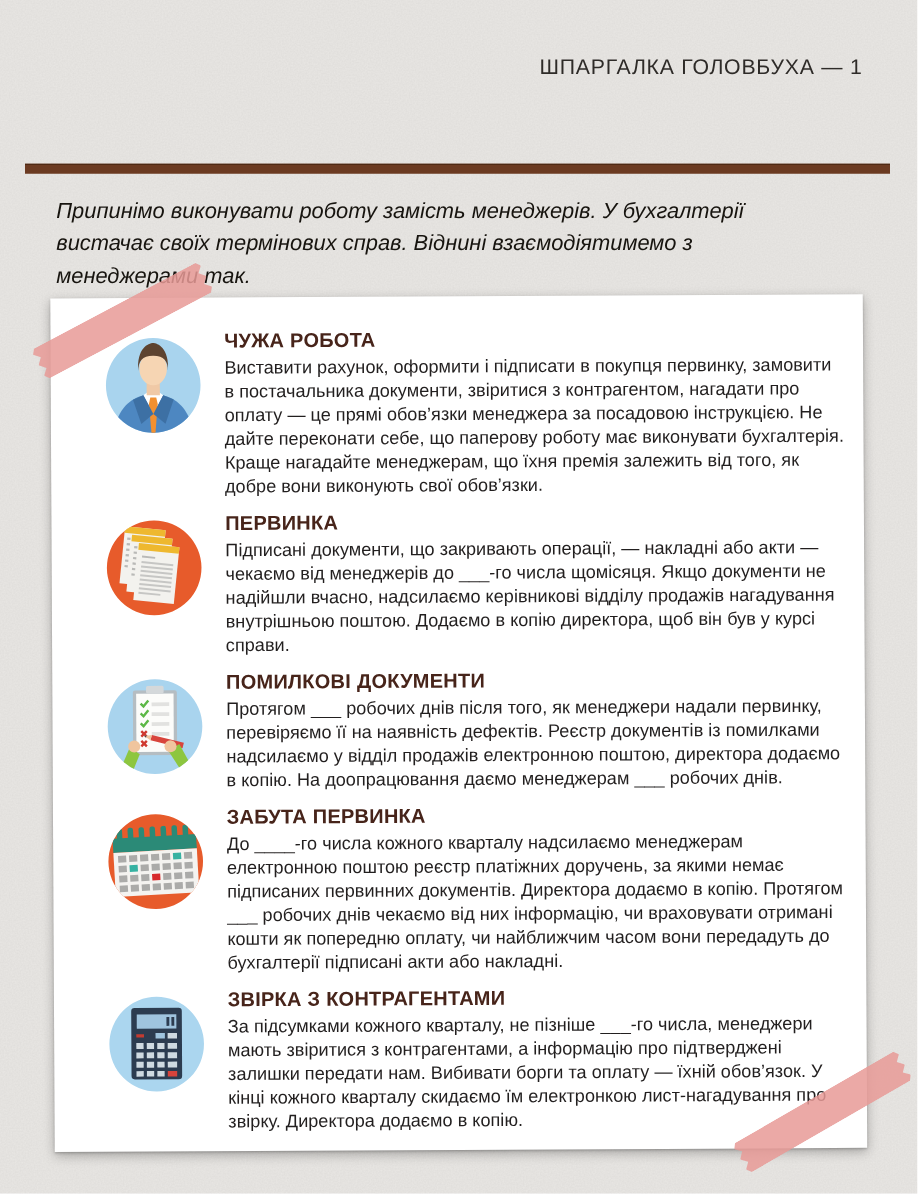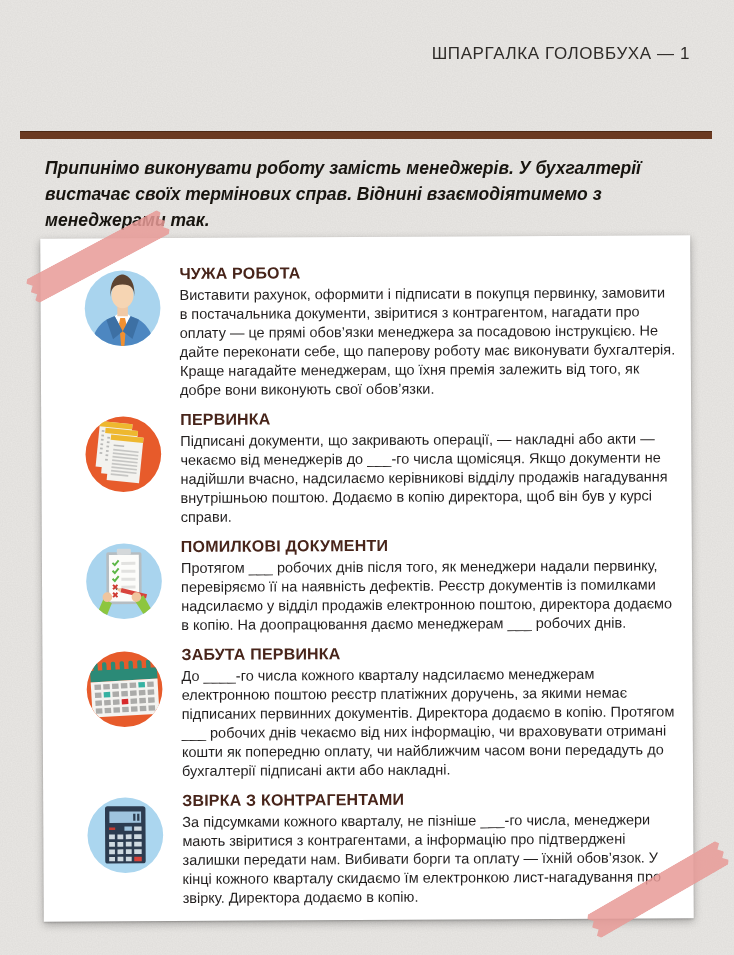--- a/index.html
+++ b/index.html
@@ -7,21 +7,21 @@
   .page { position:relative; width:734px; height:955px; background:#e9e7e4; overflow:hidden; }
   .bg-noise { position:absolute; left:0; top:0; width:734px; height:955px; pointer-events:none; }
 
   .kicker { position:absolute; top:44px; right:44px; font-size:17px; color:#2e2b28;
             letter-spacing:0.6px; font-weight:500; }
   .page-title { position:absolute; top:90px; left:45px; width:660px; font-size:37px;
             font-weight:bold; color:#141210; letter-spacing:-0.8px; white-space:nowrap; }
   .title-rule { position:absolute; top:131px; left:20px; width:692px; height:7px;
             background:#6b3a21; border-top:1px solid #4e2914; }
   .intro { position:absolute; top:156px; left:45px; width:612px; font-style:italic;
-            font-size:17.5px; line-height:1.48; color:#17140f; font-weight:700; }
+            font-size:17.5px; line-height:1.48; color:#17140f; font-weight:400; }
 
   .card { position:absolute; left:42px; top:237px; width:650px; height:683px; background:#ffffff;
           box-shadow:0 3px 9px rgba(0,0,0,0.28), 0 1px 2px rgba(0,0,0,0.2);
           transform:rotate(-0.3deg); padding:26px 0 0 38px; box-sizing:border-box; overflow:hidden; }
 
   .tape { position:absolute; width:152px; height:27px; background:rgba(231,154,151,0.85);
           box-shadow:0 1px 2px rgba(0,0,0,0.12);
           clip-path:polygon(2% 0,98% 0,100% 15%,97% 32%,100% 50%,97% 68%,100% 85%,98% 100%,
                             2% 100%,0 85%,3% 68%,0 50%,3% 32%,0 15%); }
   .tape-tl { left:22px; top:243px; transform:rotate(-28deg); }

